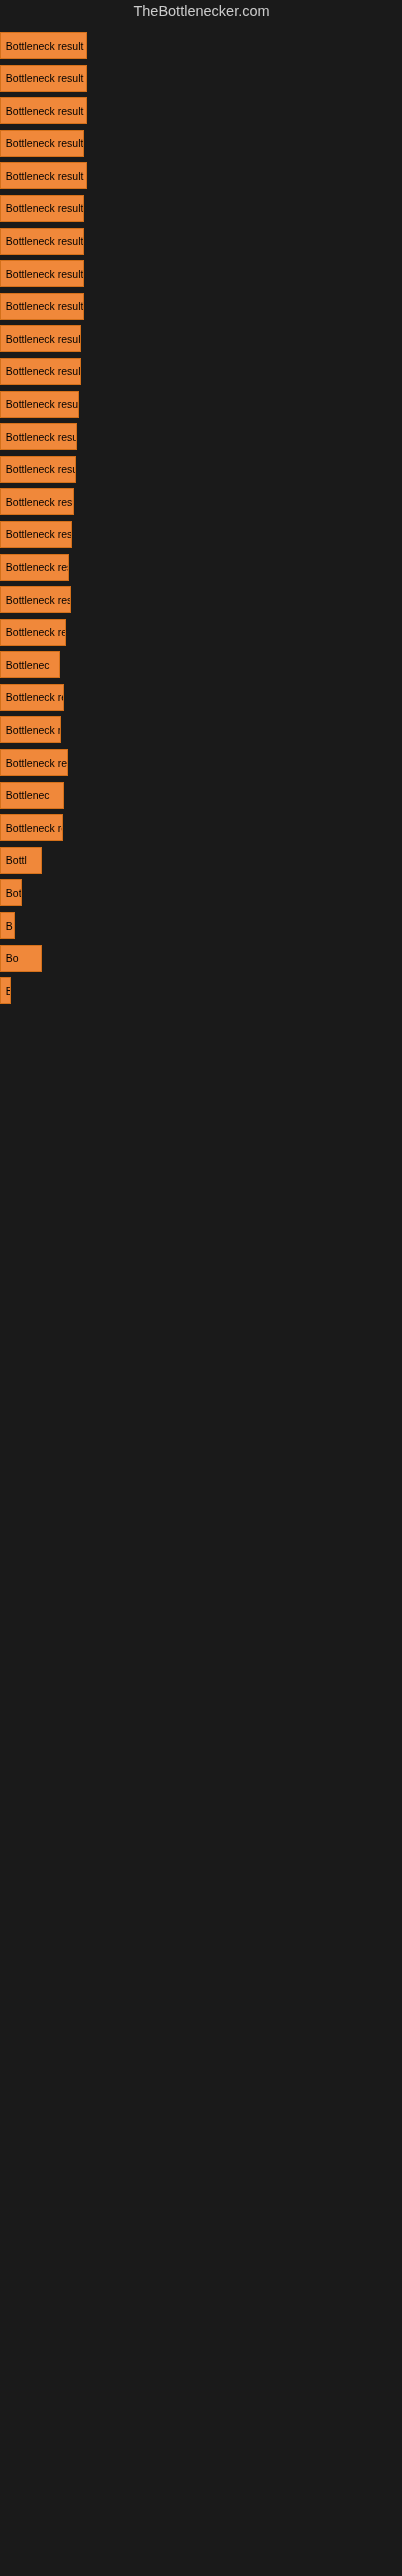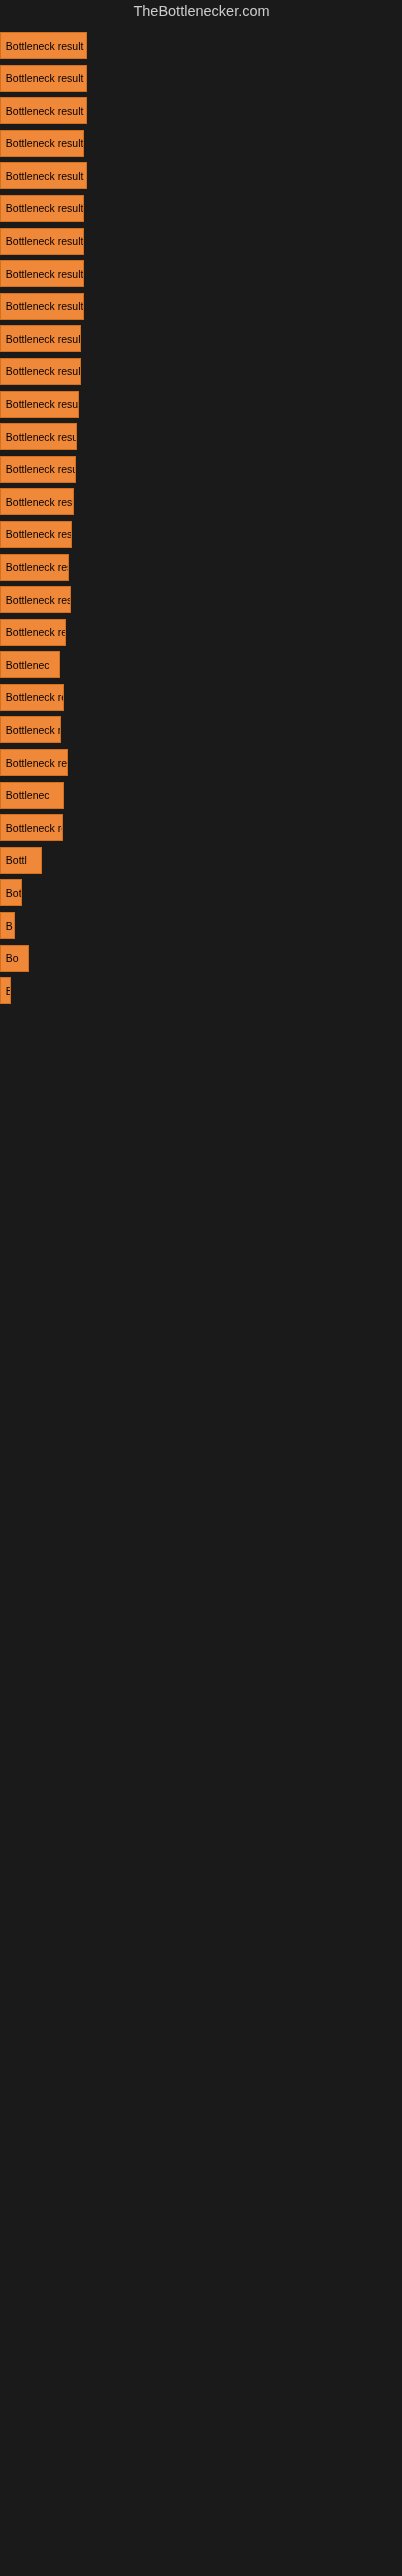--- a/index.html
+++ b/index.html
@@ -192,21 +192,21 @@
       <div class="bar" style="width: 22px;">
         <span class="bar-label">Bot</span>
       </div>
     </div>
     <div class="bar-row">
       <div class="bar" style="width: 14.5px;">
         <span class="bar-label">B</span>
       </div>
     </div>
     <div class="bar-row">
-      <div class="bar" style="width: 29px;">
+      <div class="bar" style="width: 42px;">
         <span class="bar-label">Bo</span>
       </div>
     </div>
     <div class="bar-row">
       <div class="bar" style="width: 11.3px;">
         <span class="bar-label">B</span>
       </div>
     </div>
     <div class="bar-row" style="height: 31px;"></div>
     <div class="bar-row" style="height: 31px;"></div>

